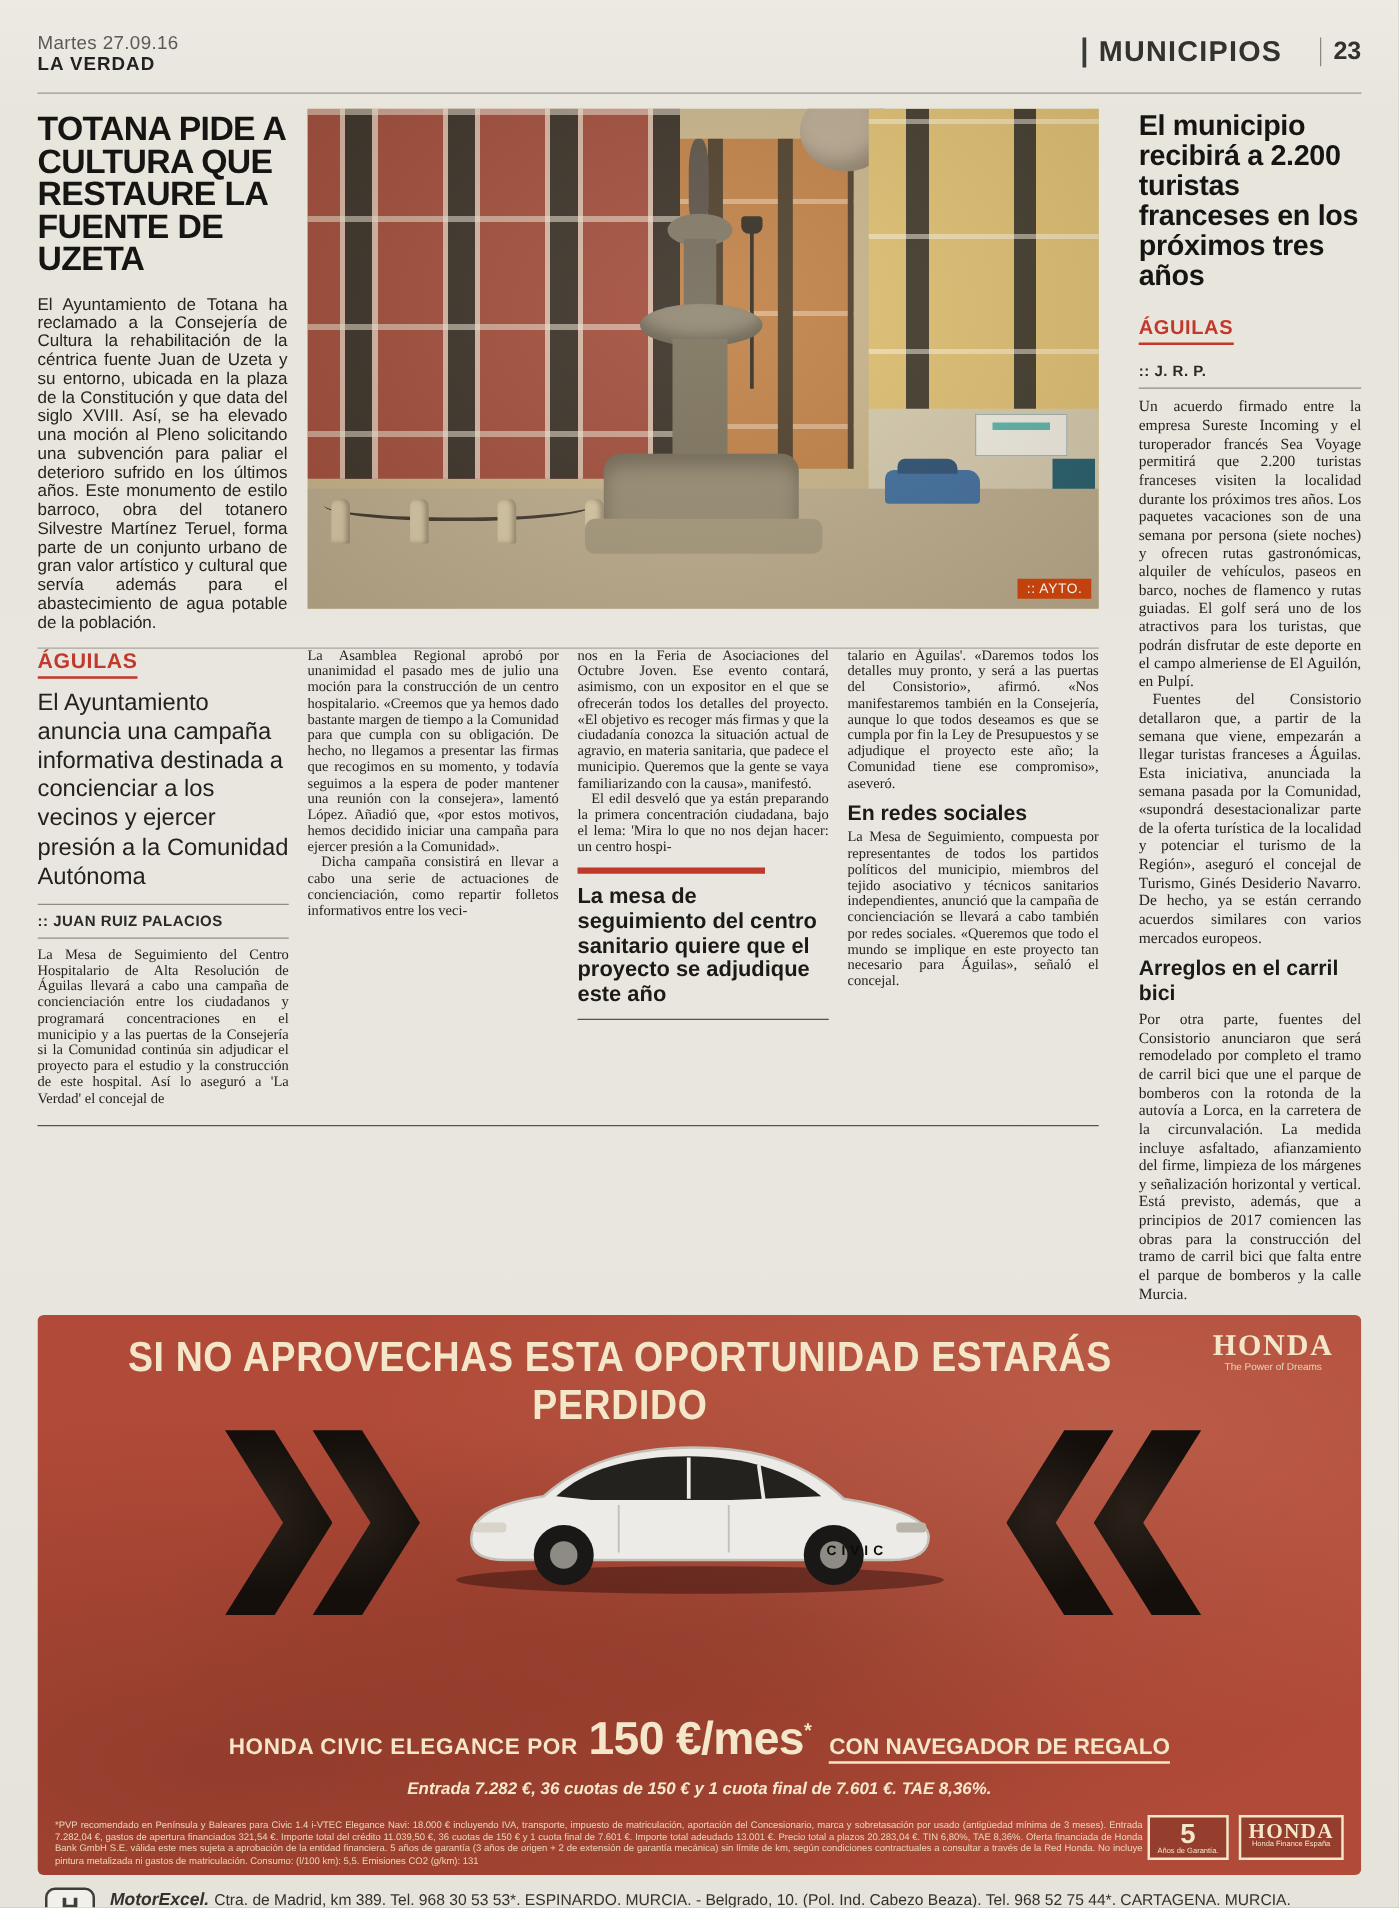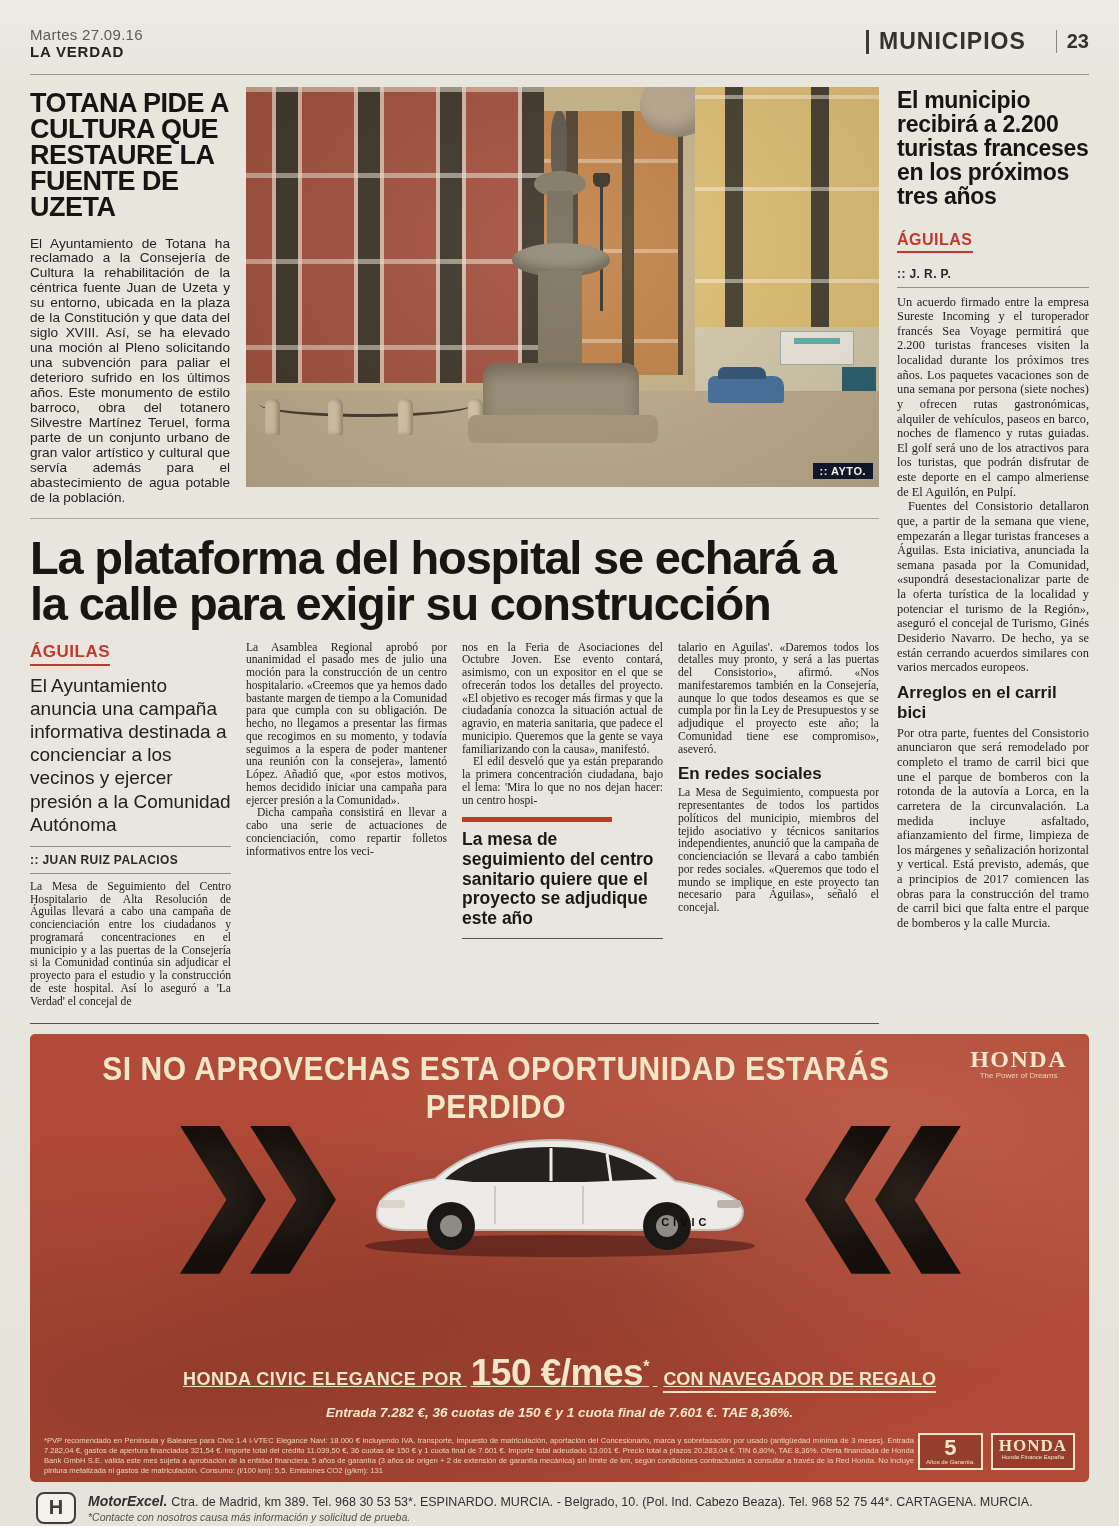--- a/index.html
+++ b/index.html
@@ -13,21 +13,21 @@
         padding:26px 30px 16px;position:relative;overflow:hidden;color:var(--ink);}
   
   .masthead{display:flex;justify-content:space-between;align-items:flex-start;padding-bottom:14px;border-bottom:1px solid #9a978f;}
   .mh-left .date{font-size:15px;color:#5c5a55;letter-spacing:.3px;}
   .mh-left .brand{font-size:15px;font-weight:bold;letter-spacing:.8px;color:#222;}
   .mh-right{display:flex;align-items:center;gap:10px;margin-top:2px;}
   .section-bar{width:3px;height:24px;background:#3a3a38;}
   .section-name{font-size:23px;font-weight:bold;letter-spacing:1px;color:#33322f;}
   .page-num{font-size:20px;font-weight:bold;color:#33322f;border-left:1px solid #8a8880;padding-left:10px;margin-left:20px;}
   
-  .body-grid{display:flex;gap:18px;margin-top:12px;}
+  .body-grid{display:flex;gap:32px;margin-top:12px;}
   .left-main{width:849px;}
   .right-col{width:192px;}
   
   .top-row{display:flex;gap:16px;padding-bottom:12px;border-bottom:1px solid #a9a69e;}
   .brief{width:200px;}
   .brief h2{font-size:27px;line-height:.96;letter-spacing:-.5px;font-weight:bold;color:#161513;margin:4px 0 16px;}
   .brief .bodytext{font-family:"Liberation Sans",sans-serif;font-size:13.6px;line-height:1.1;text-align:justify;hyphens:auto;color:#26241f;}
   .bodytext p+p{text-indent:11px;}
   
   .photo{position:relative;width:633px;height:400px;overflow:hidden;background:#c9b econ;background:#c7b68f;flex:none;}
@@ -57,21 +57,21 @@
   .f-neck{left:47.5%;top:26%;width:26px;height:58px;background:#6f685c;}
   .f-bowl{left:42%;top:39%;width:98px;height:34px;background:#8d8575;border-radius:50%;box-shadow:inset 0 -8px 10px rgba(40,35,28,.4);}
   .f-ped{left:46.2%;top:46%;width:44px;height:102px;background:#79715f;}
   .f-base{left:37.5%;top:69%;width:156px;height:64px;background:#968d78;border-radius:14px;box-shadow:inset 0 10px 14px rgba(35,30,25,.35);}
   .f-step{left:35%;top:82%;width:190px;height:28px;background:#a59a81;border-radius:8px;}
   .bollard{width:15px;height:36px;background:#d8cbab;border-radius:6px 6px 2px 2px;bottom:13%;box-shadow:inset -3px 0 4px rgba(70,60,45,.45);}
   .chain{left:2%;bottom:17.5%;width:34%;height:26px;border-bottom:3px solid #3a342c;border-radius:0 0 50% 50%;}
   .bluecar{right:15%;bottom:21%;width:76px;height:27px;background:#3a6da4;border-radius:7px 10px 3px 3px;}
   .bluecar i{position:absolute;left:10px;top:-9px;width:48px;height:12px;background:#274e78;border-radius:6px 8px 0 0;display:block;}
   .photo-tint{left:0;top:0;width:100%;height:100%;background:radial-gradient(ellipse at 50% 40%,rgba(255,240,200,.12),rgba(80,60,30,.18));}
-  .credit{position:absolute;right:6px;bottom:8px;background:#0f172a;color:#f4f2ec;font-size:11px;font-weight:bold;
+  .credit{position:absolute;right:6px;bottom:8px;background:#c2410c;color:#f4f2ec;font-size:11px;font-weight:normal;
           letter-spacing:.5px;padding:2px 7px;}
   
   .main-headline{font-size:47px;line-height:.99;letter-spacing:-1.2px;font-weight:bold;color:#171613;margin:16px 0 14px;}
   
   .cols{display:flex;gap:15px;height:382px;overflow:hidden;border-bottom:1.5px solid #55534d;padding-bottom:6px;}
   .col{flex:1;min-width:0;}
   .kicker{display:inline-block;color:var(--accent-red);font-weight:bold;font-size:17px;letter-spacing:.5px;
           border-bottom:2px solid var(--accent-red);padding-bottom:2px;margin-bottom:8px;}
   .standfirst{font-size:19px;line-height:1.22;color:#22211e;font-weight:500;padding-bottom:10px;border-bottom:1px solid #8f8d85;}
   .byline{font-size:12px;font-weight:bold;letter-spacing:.4px;color:#2a2925;padding:6px 0;border-bottom:1px solid #8f8d85;margin-bottom:7px;}
@@ -98,21 +98,21 @@
   .ad-brand .ht{font-size:8px;opacity:.85;margin-top:-2px;}
   .chev{width:86px;height:148px;background:radial-gradient(circle at 35% 45%,#2b211a 0%,#140f0b 65%);}
   .chev.r{clip-path:polygon(0 0,46% 0,100% 50%,46% 100%,0 100%,54% 50%);}
   .chev.l{clip-path:polygon(100% 0,54% 0,0 50%,54% 100%,100% 100%,46% 50%);}
   .chev-grp{position:absolute;top:92px;display:flex;}
   .chev-grp.left{left:150px;}
   .chev-grp.right{right:128px;}
   .chev-grp .chev+.chev{margin-left:-16px;}
   .car-wrap{position:absolute;left:50%;top:60px;transform:translateX(-50%);width:430px;}
   .car-label{position:absolute;right:64px;bottom:38px;font-size:11px;font-weight:bold;letter-spacing:4px;color:#0e0c0a;}
-  .offer{position:absolute;bottom:88px;width:100%;text-align:center;color:#f3e6c9;white-space:nowrap;text-decoration:underline;}
+  .offer{position:absolute;bottom:88px;width:100%;text-align:center;color:#f3e6c9;white-space:nowrap;}
   .offer .o1{font-size:18px;font-weight:bold;letter-spacing:.5px;}
   .offer .o2{font-size:37px;font-weight:bold;letter-spacing:-.5px;margin:0 4px;}
   .offer .o2 sup{font-size:16px;}
   .offer .o3{font-size:18px;font-weight:bold;border-bottom:2px solid #f3e6c9;padding-bottom:2px;margin-left:6px;}
   .terms{position:absolute;bottom:62px;width:100%;text-align:center;color:#f5e9cd;font-size:13.5px;font-weight:bold;font-style:italic;}
   .fineprint{position:absolute;left:14px;bottom:6px;width:870px;color:#f0dfc2;font-size:7.6px;line-height:1.3;text-align:justify;opacity:.92;}
   .badges{position:absolute;right:14px;bottom:12px;display:flex;gap:8px;align-items:stretch;}
   .badge{border:2px solid #f3e6c9;background:rgba(20,10,8,.18);color:#f3e6c9;text-align:center;padding:2px 6px;}
   .badge .big{font-size:22px;font-weight:bold;line-height:1;}
   .badge .sm{font-size:6px;line-height:1.1;}
@@ -182,21 +182,20 @@
           <div class="ph f-neck"></div>
           <div class="ph f-bowl"></div>
           <div class="ph f-ped"></div>
           <div class="ph f-base"></div>
           <div class="ph f-step"></div>
           <div class="ph photo-tint"></div>
           <div class="credit">:: AYTO.</div>
         </div>
       </div>
 
-      <h1 class="main-headline">La plataforma del hospital se echará a la calle para exigir su construcción</h1>
 
       <div class="cols">
         <div class="col">
           <span class="kicker">ÁGUILAS</span>
           <div class="standfirst">El Ayuntamiento anuncia una campaña informativa destinada a concienciar a los vecinos y ejercer presión a la Comunidad Autónoma</div>
           <div class="byline">:: JUAN RUIZ PALACIOS</div>
           <div class="serif bodytext">
               <p>La Mesa de Seguimiento del Centro Hospitalario de Alta Resolución de Águilas llevará a cabo una campaña de concienciación entre los ciudadanos y programará concentraciones en el municipio y a las puertas de la Consejería si la Comunidad continúa sin adjudicar el proyecto para el estudio y la construcción de este hospital. Así lo aseguró a 'La Verdad' el concejal de</p>
             </div>
         </div>

